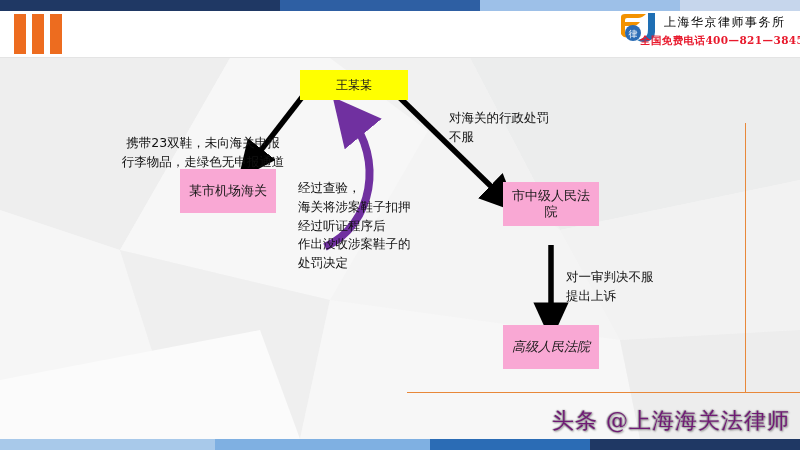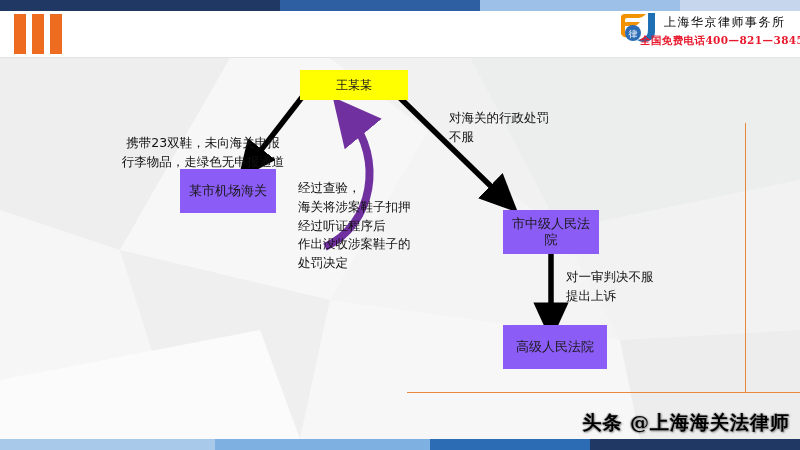--- a/index.html
+++ b/index.html
@@ -77,46 +77,46 @@
   
   .node {
     position: absolute;
     display: flex; align-items: center; justify-content: center;
     text-align: center;
     font-family: "DejaVu Sans", "Liberation Sans", sans-serif;
     font-size: 13px; color: #1a1a1a; line-height: 1.25;
     padding: 2px 4px;
   }
   .node-yellow { background: #ffff00; }
-  .node-amber  { background: #8b5cf6; }
+  .node-amber  { background: #f9a8d4; }
 
   #node-plaintiff { left: 300px; top: 70px;  width: 108px; height: 30px; font-size: 12px; }
   #node-customs   { left: 180px; top: 169px; width: 96px;  height: 44px; }
-  #node-court-mid { left: 503px; top: 210px; width: 96px;  height: 44px; }
-  #node-court-high{ left: 503px; top: 325px; width: 104px;  height: 44px; }
+  #node-court-mid { left: 503px; top: 182px; width: 96px;  height: 44px; }
+  #node-court-high{ left: 503px; top: 325px; width: 96px;  height: 44px; font-style: italic; }
 
   
   .annot {
     position: absolute;
     font-family: "DejaVu Sans", "Liberation Sans", sans-serif;
     font-size: 12.5px; color: #111; line-height: 1.5; white-space: pre-line;
   }
   #annot-left  { left: 105px; top: 90px;  text-align: center; width: 196px; margin-top: 44px; }
   #annot-mid   { left: 298px; top: 179px; text-align: left;  width: 140px; }
   #annot-right { left: 449px; top: 109px; text-align: left;  width: 130px; }
   #annot-appeal{ left: 566px; top: 268px; text-align: left;  width: 130px; font-family: Liberation Serif, serif; }
 
   
   .arrows { position: absolute; inset: 0; width: 800px; height: 450px; }
 
   
   .watermark {
     position: absolute; right: 10px; bottom: 14px;
     font-family: "DejaVu Serif", "Liberation Serif", serif;
-    font-size: 19px; font-weight: 700; color: #000000;
+    font-size: 22px; font-weight: 400; color: #701a75;
     text-shadow: 0 0 2px #9a9a9a, 1px 1px 2px #8e8e8e, -1px 0 1px #9b9b9b;
     letter-spacing: 1px; white-space: nowrap;
   }
 </style>
 </head>
 <body>
 
 <div id="slide">
 
   <svg class="bg-svg" viewBox="0 0 800 450" preserveAspectRatio="none">

